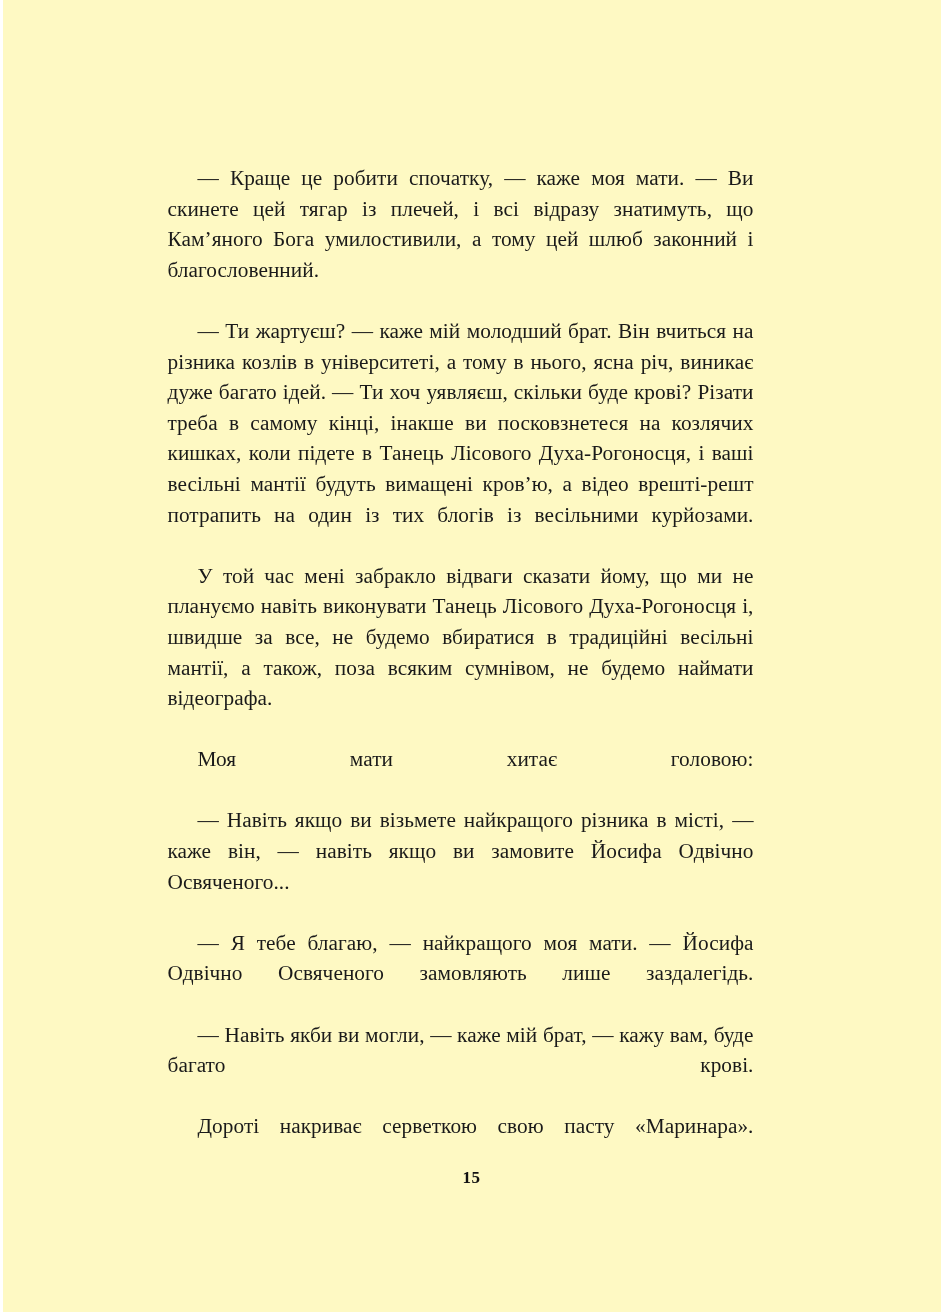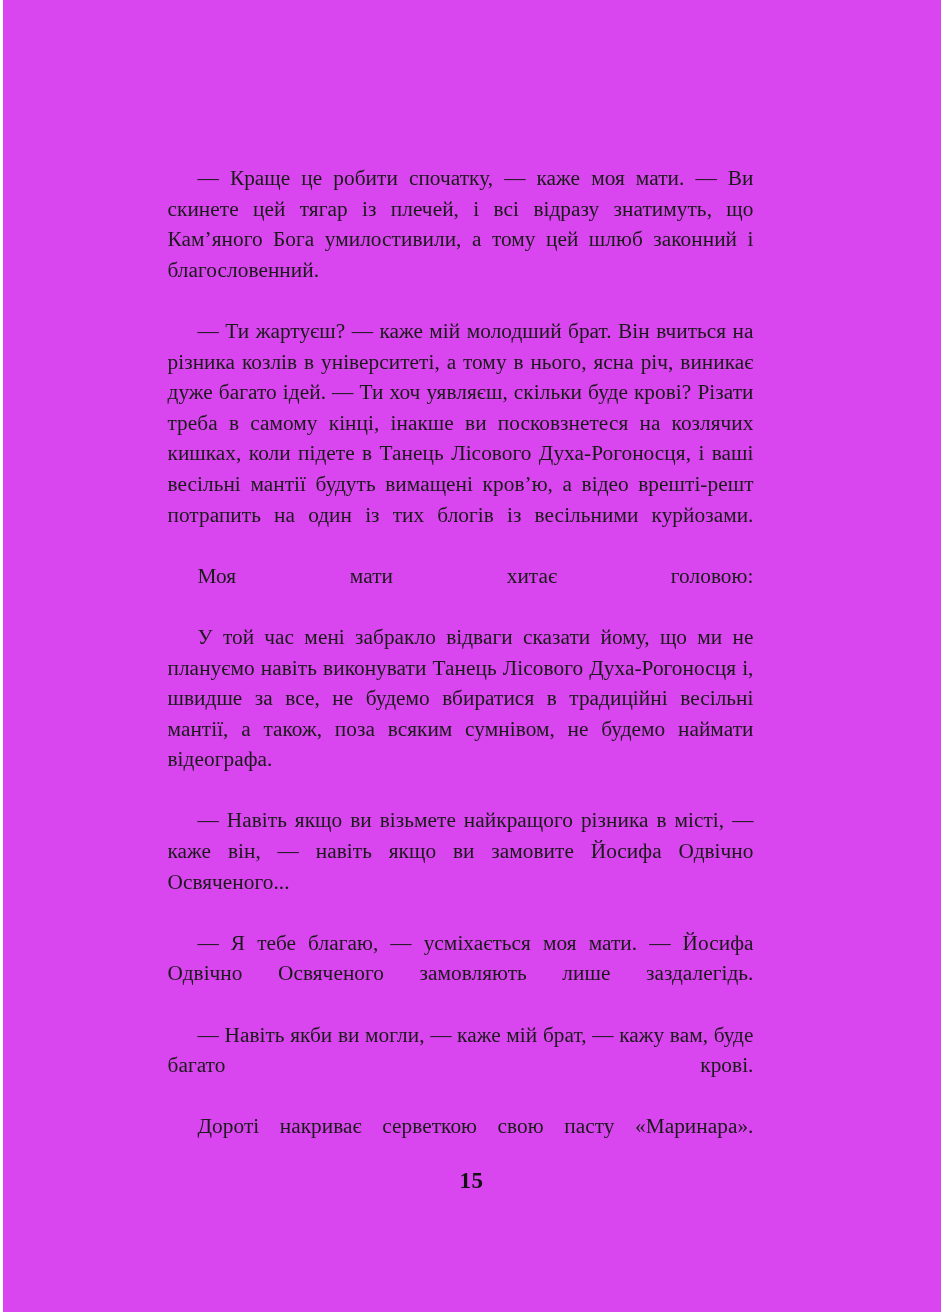--- a/index.html
+++ b/index.html
@@ -6,21 +6,21 @@
     margin: 0;
     padding: 0;
     background: #ffffff;
   }
 
   .page {
     position: relative;
     width: 938px;
     height: 1312px;
     margin: 0 auto;
-    background: #d946ef;
+    background: #fef9c3;
     overflow: hidden;
     box-sizing: border-box;
   }
 
   .text-block {
     position: absolute;
     left: 165px;
     top: 163px;
     width: 586px;
   }
@@ -47,38 +47,38 @@
     width: 100%;
   }
 
   .page-number {
     position: absolute;
     left: 0;
     right: 0;
     top: 1168px;
     text-align: center;
     font-family: "Liberation Serif", "DejaVu Serif", serif;
-    font-size: 23px;
+    font-size: 17px;
     font-weight: bold;
     color: #111111;
     letter-spacing: 0.5px;
   }
 </style>
 </head>
 <body>
 
 <div class="page">
 
   <div class="text-block">
     <p class="para">— Краще це робити спочатку, — каже моя мати. — Ви скинете цей тягар із плечей, і всі відразу знатимуть, що Кам’яного Бога умилостивили, а тому цей шлюб законний і благословенний.</p>
     <p class="para">— Ти жартуєш? — каже мій молодший брат. Він вчиться на різника козлів в університеті, а тому в нього, ясна річ, виникає дуже багато ідей. — Ти хоч уявляєш, скільки буде крові? Різати треба в самому кінці, інакше ви посковзнетеся на козлячих кишках, коли підете в Танець Лісового Духа-Рогоносця, і ваші весільні мантії будуть вимащені кров’ю, а відео врешті-решт потрапить на один із тих блогів із весільними курйозами.</p>
+    <p class="para">У той час мені забракло відваги сказати йому, що ми не плануємо навіть виконувати Танець Лісового Духа-Рогоносця і, швидше за все, не будемо вбиратися в традиційні весільні мантії, а також, поза всяким сумнівом, не будемо наймати відеографа.</p>
     <p class="para">Моя мати хитає головою:</p>
-    <p class="para">У той час мені забракло відваги сказати йому, що ми не плануємо навіть виконувати Танець Лісового Духа-Рогоносця і, швидше за все, не будемо вбиратися в традиційні весільні мантії, а також, поза всяким сумнівом, не будемо наймати відеографа.</p>
     <p class="para">— Навіть якщо ви візьмете найкращого різника в місті, — каже він, — навіть якщо ви замовите Йосифа Одвічно Освяченого...</p>
-    <p class="para">— Я тебе благаю, — усміхається моя мати. — Йосифа Одвічно Освяченого замовляють лише заздалегідь.</p>
+    <p class="para">— Я тебе благаю, — найкращого моя мати. — Йосифа Одвічно Освяченого замовляють лише заздалегідь.</p>
     <p class="para">— Навіть якби ви могли, — каже мій брат, — кажу вам, буде багато крові.</p>
     <p class="para">Дороті накриває серветкою свою пасту «Маринара».</p>
 
   </div>
 
   <div class="page-number">15</div>
 
 </div>
 
 </body></html>

